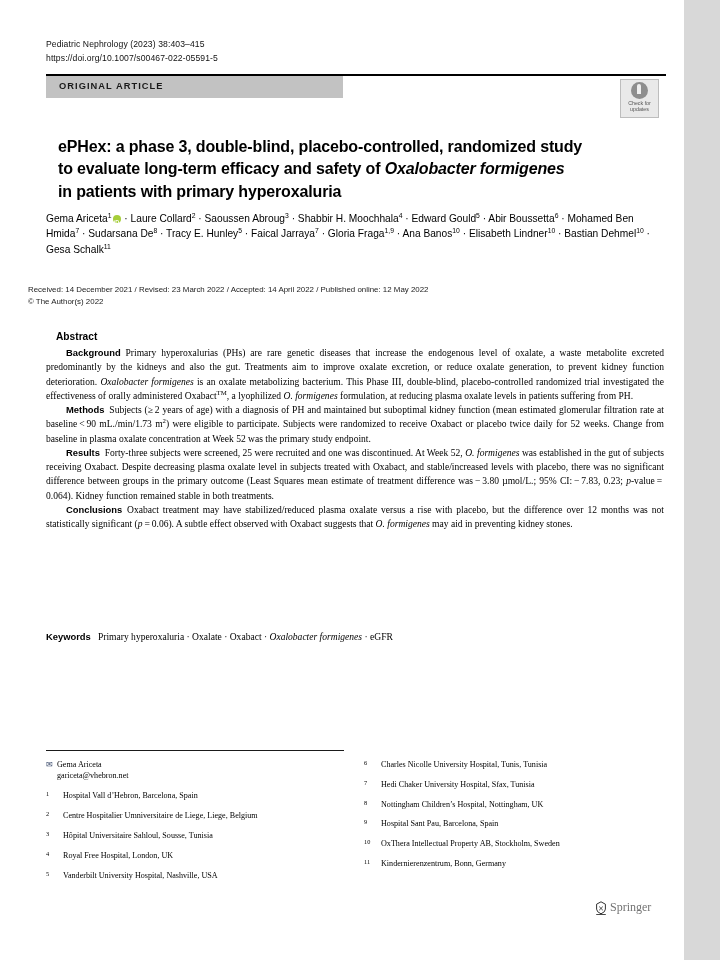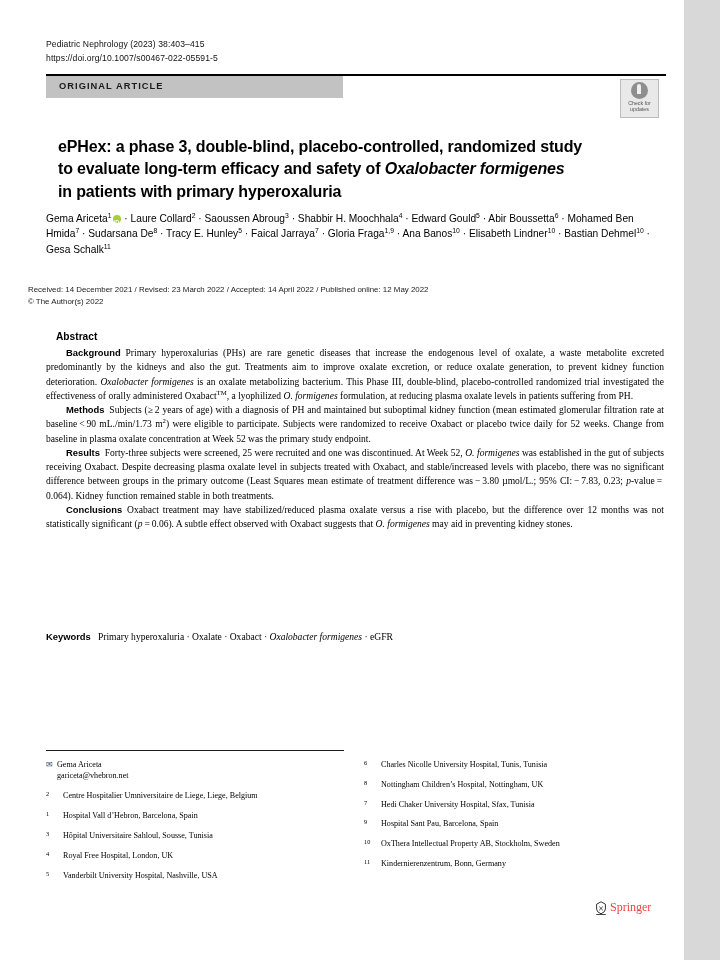--- a/index.html
+++ b/index.html
@@ -268,21 +268,21 @@
   
   .springer {
     position: absolute;
     left: 595px;
     top: 900px;
     display: flex;
     align-items: center;
     gap: 3px;
     font-family: "Liberation Serif", serif;
     font-size: 12px;
-    color: #ef4444;
+    color: #737373;
   }
   .springer-mark {
     width: 12px;
     height: 14px;
     position: relative;
   }
   .springer-mark svg { display: block; }
 </style>
 </head>
 <body>
@@ -338,28 +338,28 @@
   <div class="affil-col left">
     <div class="corr-row">
       <div class="envelope-icon">✉</div>
       <div class="corr-text">
         <span>Gema Ariceta</span>
         <span class="corr-email">gariceta@vhebron.net</span>
       </div>
     </div>
     <div class="affil-list-left">
         <div class="affil-row">
+          <span class="affil-num">1</span>
+          <span class="affil-text">Hospital Vall d’Hebron, Barcelona, Spain</span>
+        </div>
+        <div class="affil-row">
           <span class="affil-num">2</span>
           <span class="affil-text">Centre Hospitalier Umniversitaire de Liege, Liege, Belgium</span>
         </div>
         <div class="affil-row">
-          <span class="affil-num">1</span>
-          <span class="affil-text">Hospital Vall d’Hebron, Barcelona, Spain</span>
-        </div>
-        <div class="affil-row">
           <span class="affil-num">3</span>
           <span class="affil-text">Hôpital Universitaire Sahloul, Sousse, Tunisia</span>
         </div>
         <div class="affil-row">
           <span class="affil-num">4</span>
           <span class="affil-text">Royal Free Hospital, London, UK</span>
         </div>
         <div class="affil-row">
           <span class="affil-num">5</span>
           <span class="affil-text">Vanderbilt University Hospital, Nashville, USA</span>
@@ -367,26 +367,26 @@
       </div>
   </div>
 
   <div class="affil-col right">
     <div class="affil-list-right">
         <div class="affil-row">
           <span class="affil-num">6</span>
           <span class="affil-text">Charles Nicolle University Hospital, Tunis, Tunisia</span>
         </div>
         <div class="affil-row">
+          <span class="affil-num">7</span>
+          <span class="affil-text">Hedi Chaker University Hospital, Sfax, Tunisia</span>
+        </div>
+        <div class="affil-row">
           <span class="affil-num">8</span>
           <span class="affil-text">Nottingham Children’s Hospital, Nottingham, UK</span>
-        </div>
-        <div class="affil-row">
-          <span class="affil-num">7</span>
-          <span class="affil-text">Hedi Chaker University Hospital, Sfax, Tunisia</span>
         </div>
         <div class="affil-row">
           <span class="affil-num">9</span>
           <span class="affil-text">Hospital Sant Pau, Barcelona, Spain</span>
         </div>
         <div class="affil-row">
           <span class="affil-num">10</span>
           <span class="affil-text">OxThera Intellectual Property AB, Stockholm, Sweden</span>
         </div>
         <div class="affil-row">

